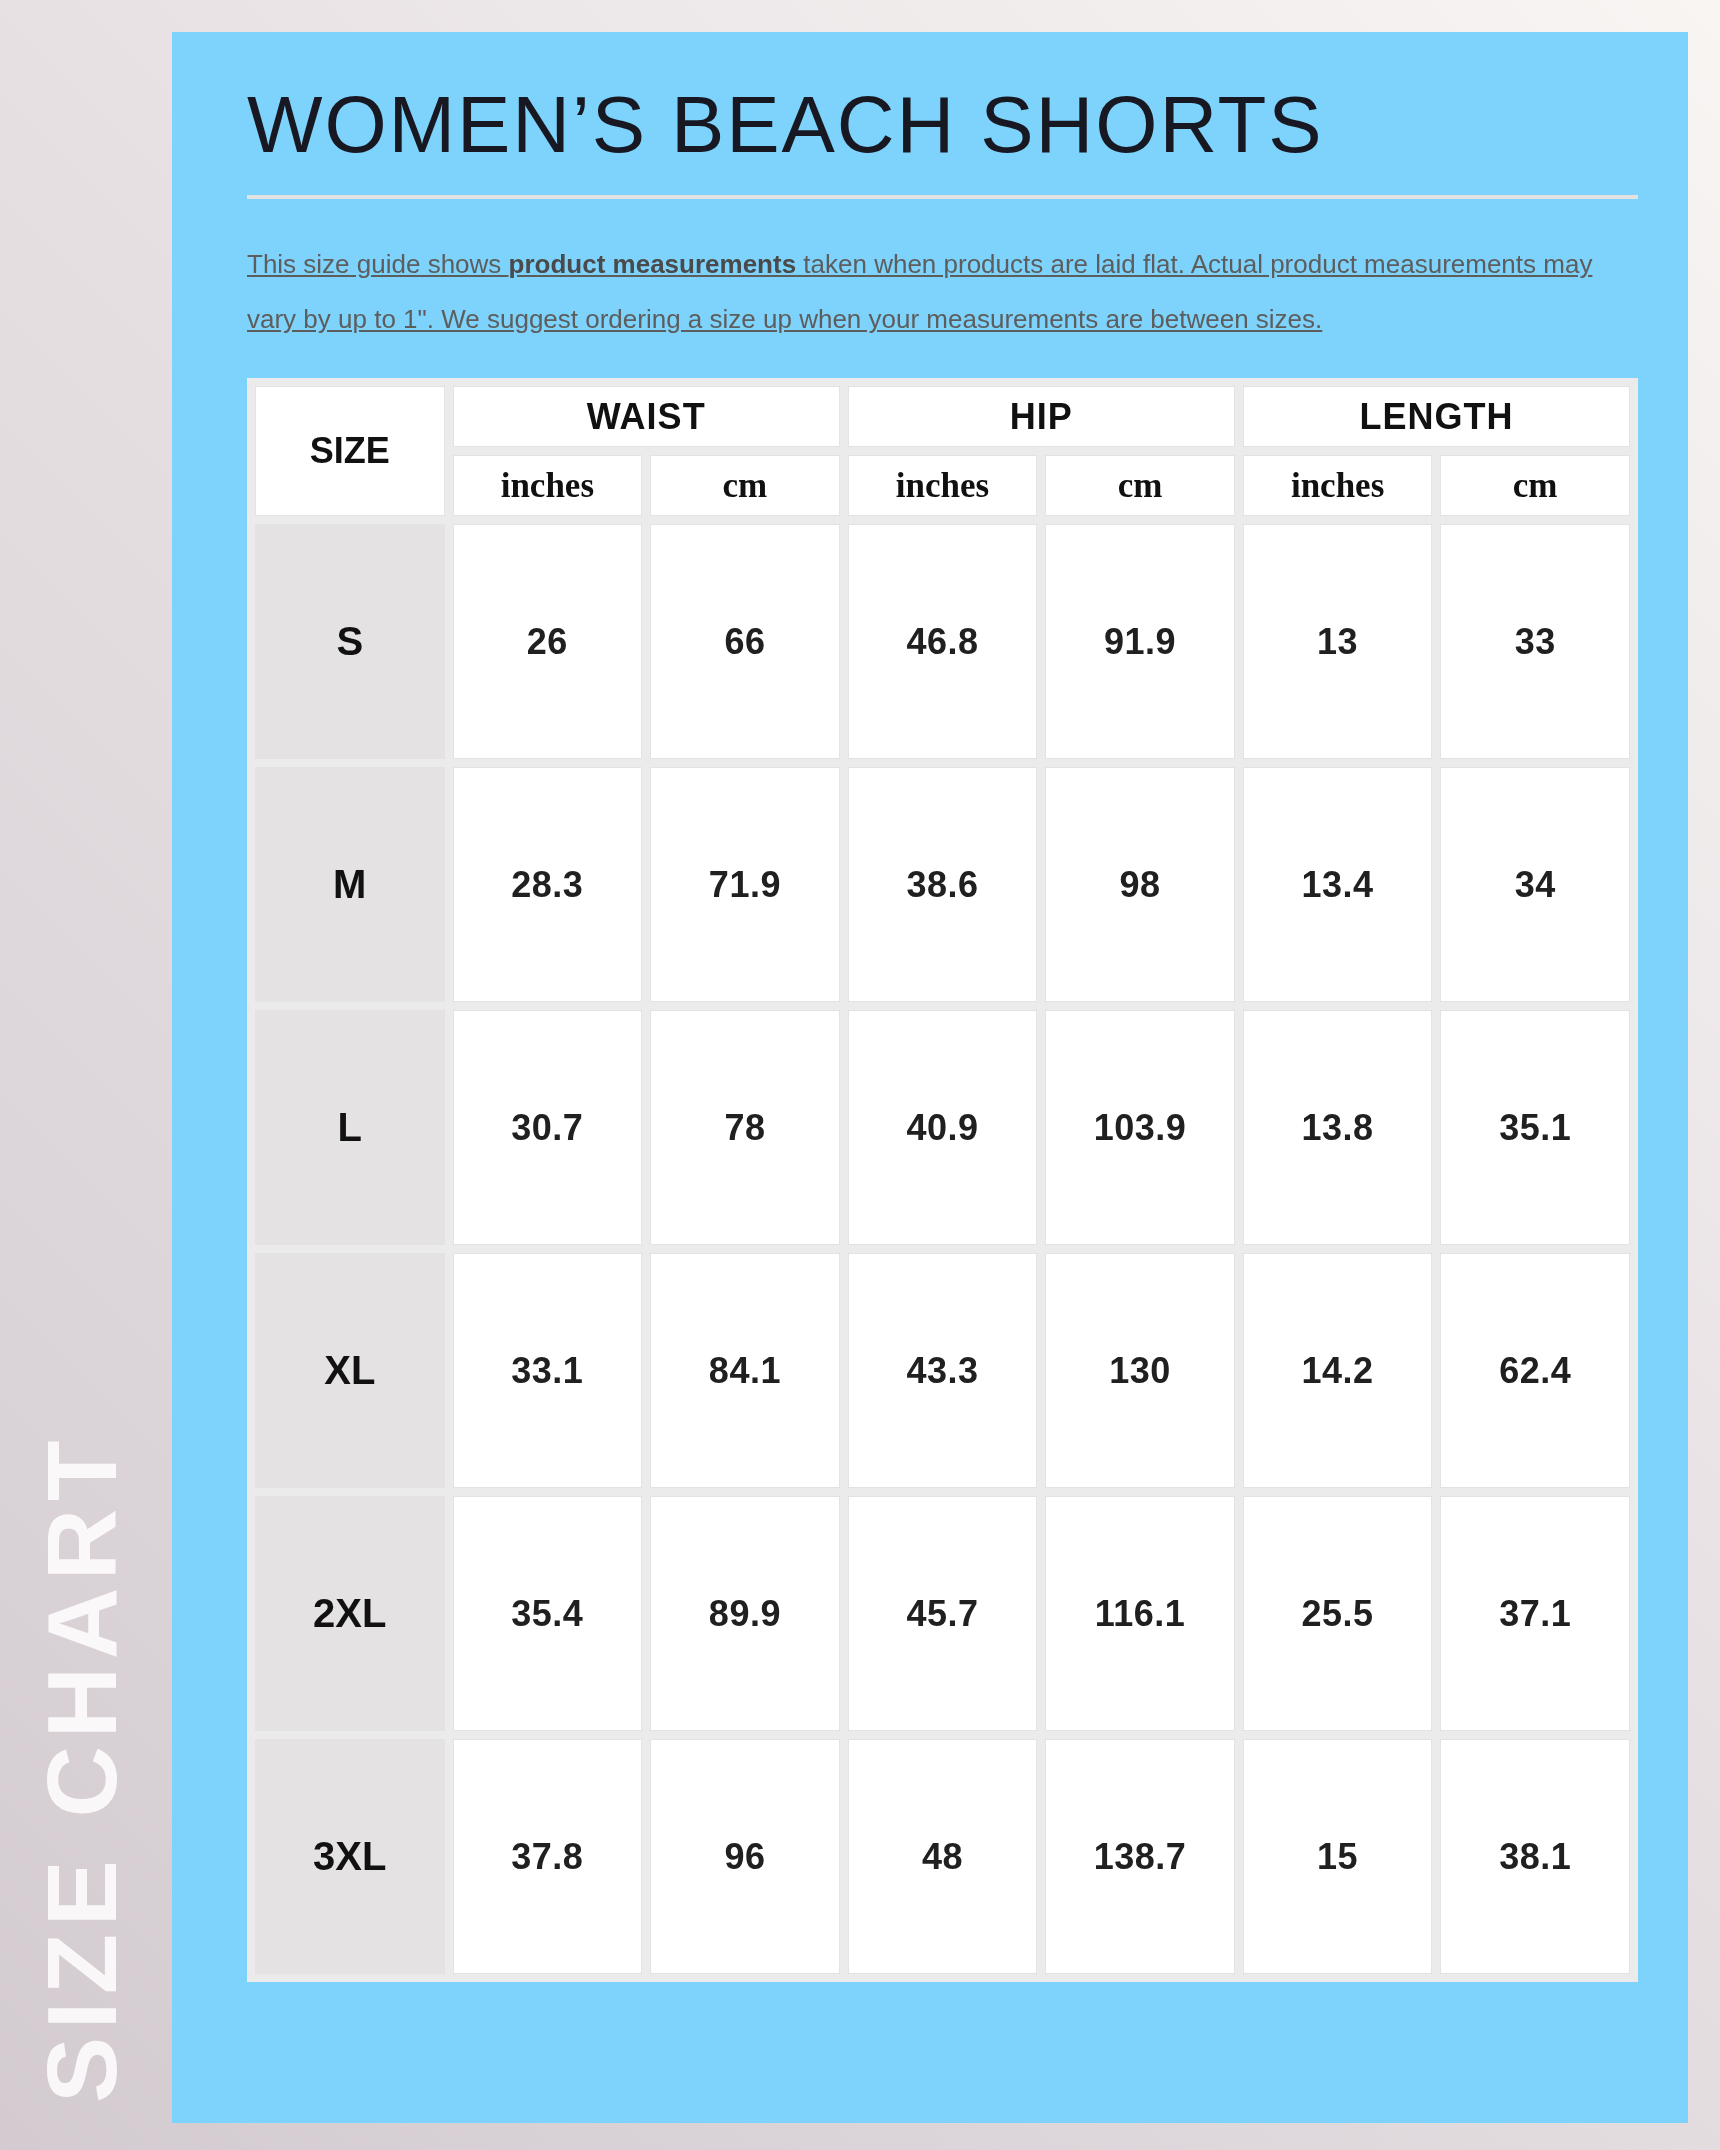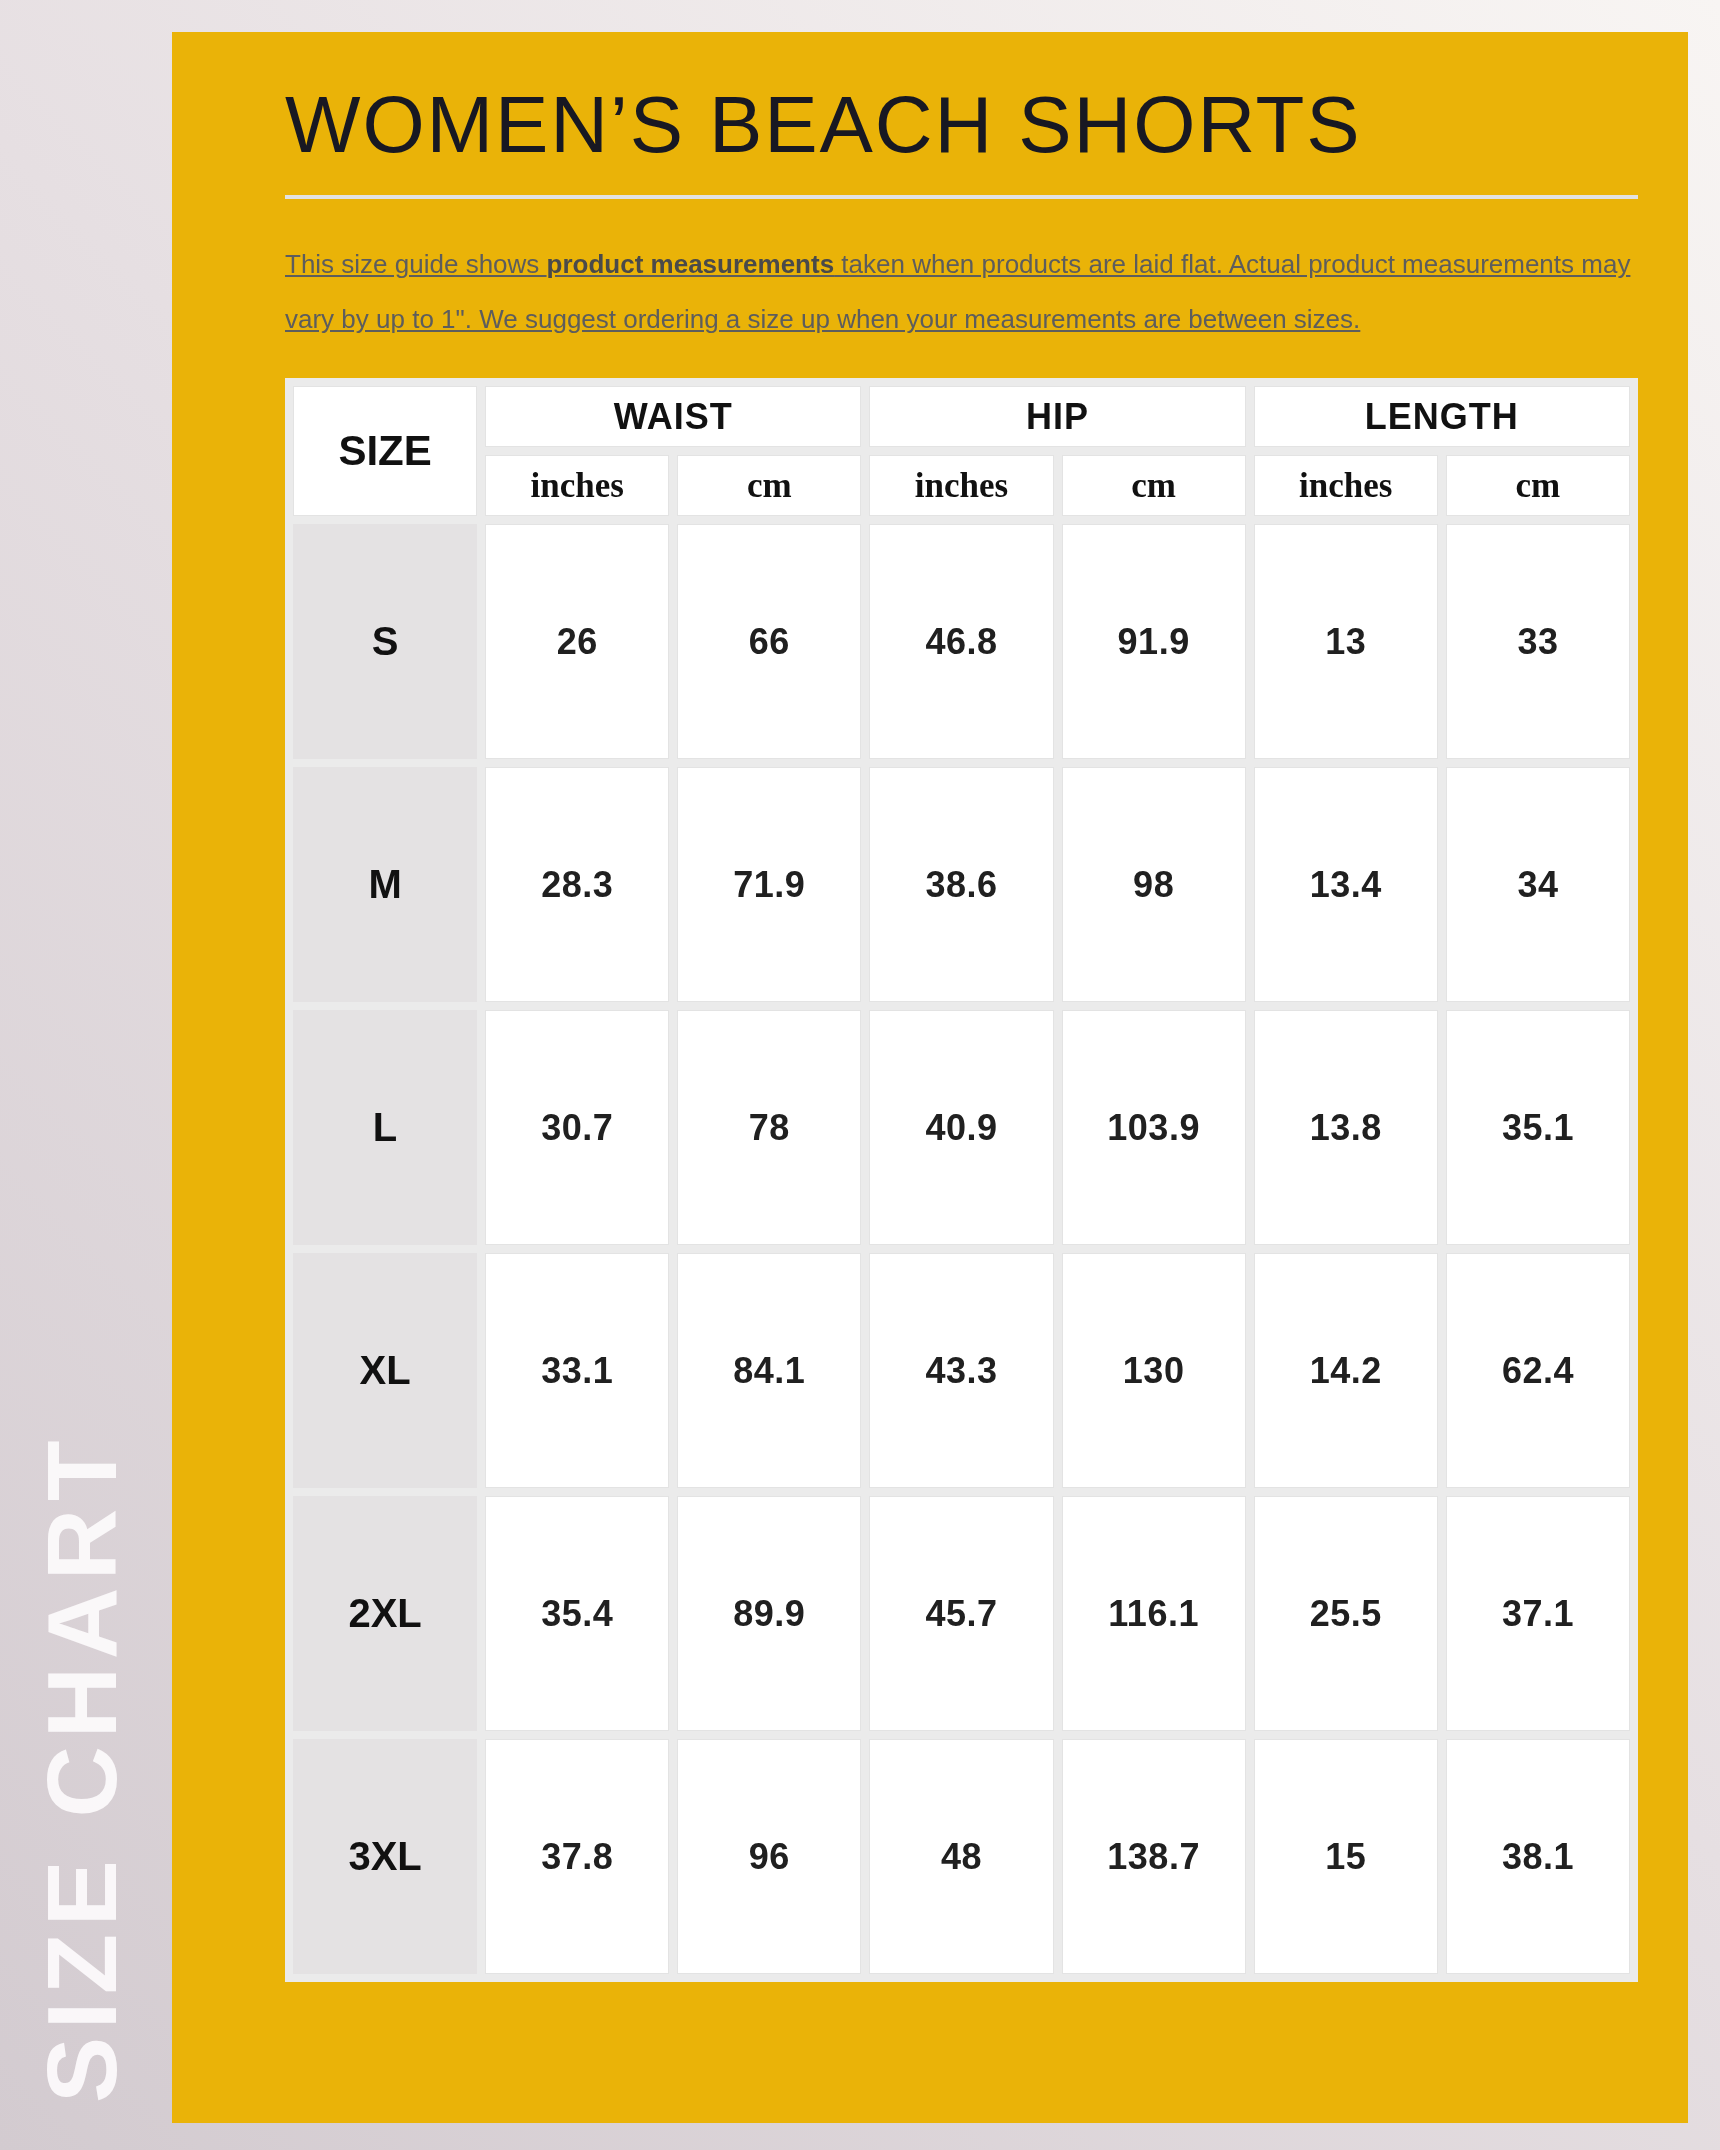--- a/index.html
+++ b/index.html
@@ -30,23 +30,23 @@
     user-select: none;
   }
 
   
   .card {
     position: absolute;
     left: 172px;
     top: 32px;
     width: 1516px;
     height: 2091px;
-    background: #eab308;
+    background: #7dd3fc;
     box-sizing: border-box;
-    padding: 48px 50px 0 113px;
+    padding: 48px 50px 0 75px;
   }
 
   .page-title {
     margin: 0;
     font-size: 80px;
     font-weight: 400;
     line-height: 1.12;
     letter-spacing: 1.9px;
     color: #181822;
     white-space: nowrap;
@@ -84,21 +84,21 @@
   .size-table td {
     text-align: center;
     vertical-align: middle;
     padding: 0;
   }
   .cell-white {
     background: #ffffff;
     border: 1.9px solid #e3e3e3;
   }
   th.corner-cell {
-    font-size: 42px;
+    font-size: 36px;
     font-weight: 700;
     color: #111111;
   }
   th.group-cell {
     height: 59px;
     font-size: 36px;
     font-weight: 700;
     letter-spacing: 1px;
     color: #111111;
   }

